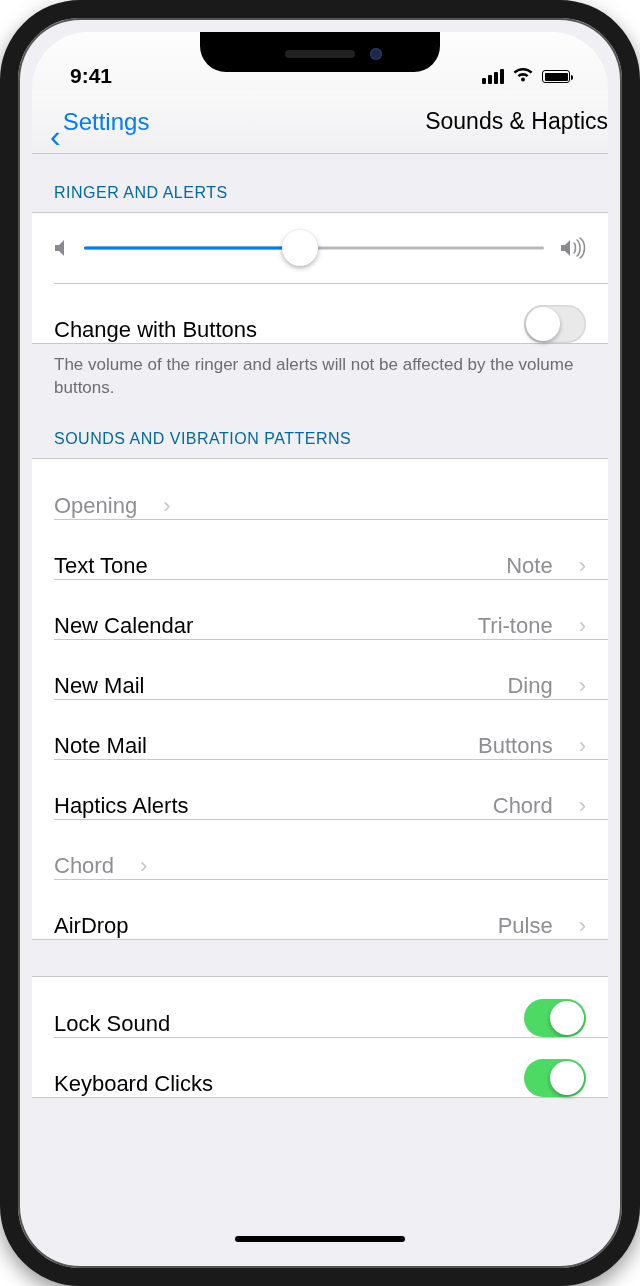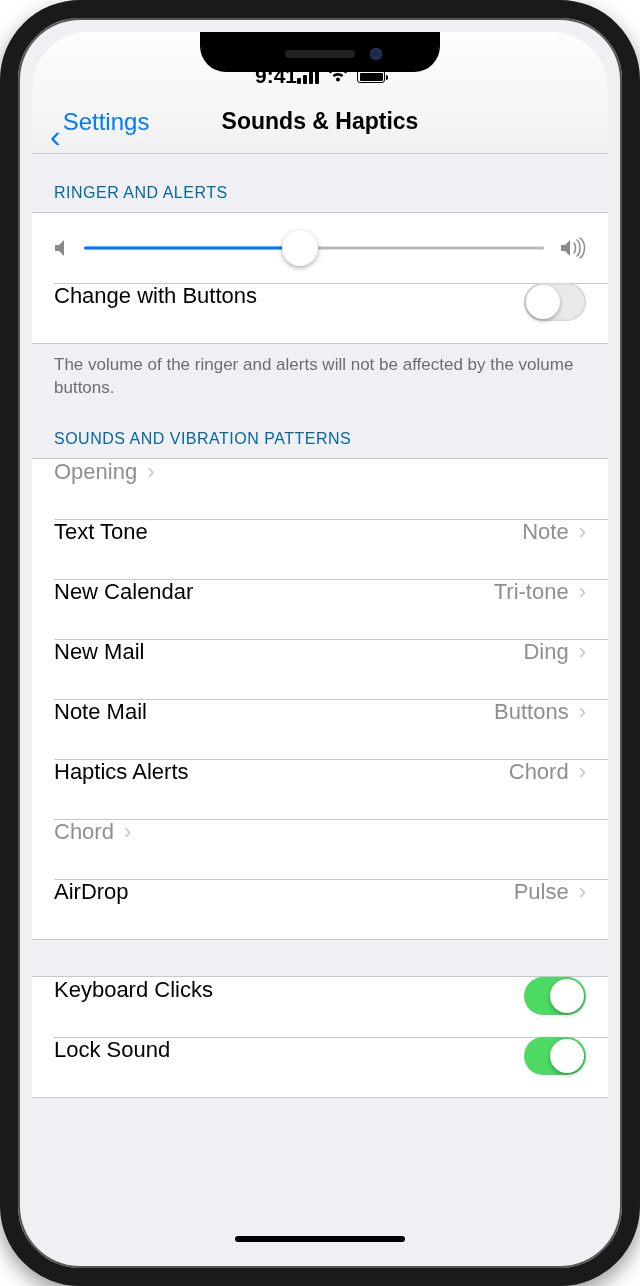--- a/index.html
+++ b/index.html
@@ -54,21 +54,21 @@
       transform:translateX(-50%);
       width:70px; height:8px;
       border-radius:5px;
       background:#222;
     }
     
     .statusbar {
       height: 58px;
       display:flex;
       align-items:flex-end;
-      justify-content:center;
+      justify-content:space-between;
       padding: 0 38px 2px 38px;
       font-size: 21px;
       font-weight:600;
       color:#000;
       background: linear-gradient(180deg,#fdfdfd,#f7f7f8);
     }
     .sb-right { display:flex; align-items:center; gap:8px; }
     .signal { display:flex; align-items:flex-end; gap:2px;}
     .signal span{ width:4px; background:#000; border-radius:1px;}
     .signal span:nth-child(1){height:6px}
@@ -88,44 +88,44 @@
       display:flex;
       align-items:center;
       padding: 0 18px;
       border-bottom: 1px solid #c8c8cc;
       background: linear-gradient(180deg,#f9f9fa,#f0f0f2);
       position:relative;
     }
     .back { color:#007aff; font-size:24px; display:flex; align-items:flex-end; gap:2px;}
     .back .chev{ font-size:32px; font-weight:300; line-height:0; margin-top:-1px;}
     .nav-title {
-      position:absolute; left:0; right:0; text-align:center;
-      font-size:23px; font-weight:700; color:#000;
+      position:absolute; left:0; right:0; text-align:right;
+      font-size:23px; font-weight:400; color:#000;
       pointer-events:none;
     }
     
     .content { background:#efeff4; }
     .group-header {
       font-size:16px; color:#0369a1; letter-spacing:0.5px;
       padding: 30px 22px 10px 22px;
       text-transform:uppercase;
     }
     .cell-group { background:#fff; border-top:1px solid #c8c8cc; border-bottom:1px solid #c8c8cc;}
     .cell {
       min-height: 60px;
-      display:flex; align-items:flex-start;
+      display:flex; align-items:flex-end;
       padding: 0 22px;
       font-size:22px; color:#000;
       position:relative;
     }
     .cell + .cell::before{
       content:""; position:absolute; left:22px; right:0; top:0; height:1px; background:#c8c8cc;
     }
     .cell .label{ flex:1; }
-    .cell .value{ color:#8e8e93; font-size:22px; margin-right:10px;}
+    .cell .value{ color:#8e8e93; font-size:22px; margin-right:26px;}
     .chevron { color:#c7c7cc; font-size:22px; font-weight:400;}
     
     .slider-cell { height:70px; display:flex; align-items:center; padding: 0 22px; gap:16px;}
     .spk-icon{ color:#878787;}
     .spk-icon svg{display:block;}
     .slider { flex:1; position:relative; height:32px;}
     .track-bg{position:absolute; left:0; right:0; top:50%; height:3px; transform:translateY(-50%); background:#b8b8bc; border-radius:2px;}
     .track-fill{position:absolute; left:0; top:50%; height:3px; transform:translateY(-50%); background:#007aff; border-radius:2px;}
     .thumb{position:absolute; top:50%; width:36px; height:36px; background:#fff;
       border-radius:50%; transform:translate(-50%,-50%);
@@ -264,29 +264,29 @@
             <span class="label">AirDrop</span>
             <span class="value">Pulse</span>
             <span class="chevron">›</span>
           </div>
         </div>
 
       <div class="spacer"></div>
 
       <div class="cell-group">
         <div class="cell">
+          <span class="label">Lock Sound</span>
+          <span class="toggle on" id="tg-lock">
+              <span class="knob"></span>
+            </span>
+        </div>
+        <div class="cell">
           <span class="label">Keyboard Clicks</span>
           <span class="toggle on" id="tg-kb">
               <span class="knob"></span>
             </span>
         </div>
-        <div class="cell">
-          <span class="label">Lock Sound</span>
-          <span class="toggle on" id="tg-lock">
-              <span class="knob"></span>
-            </span>
-        </div>
       </div>
     </div>
 
     <div class="home-indicator"></div>
   </div>
 </div>
 
 </body></html>

